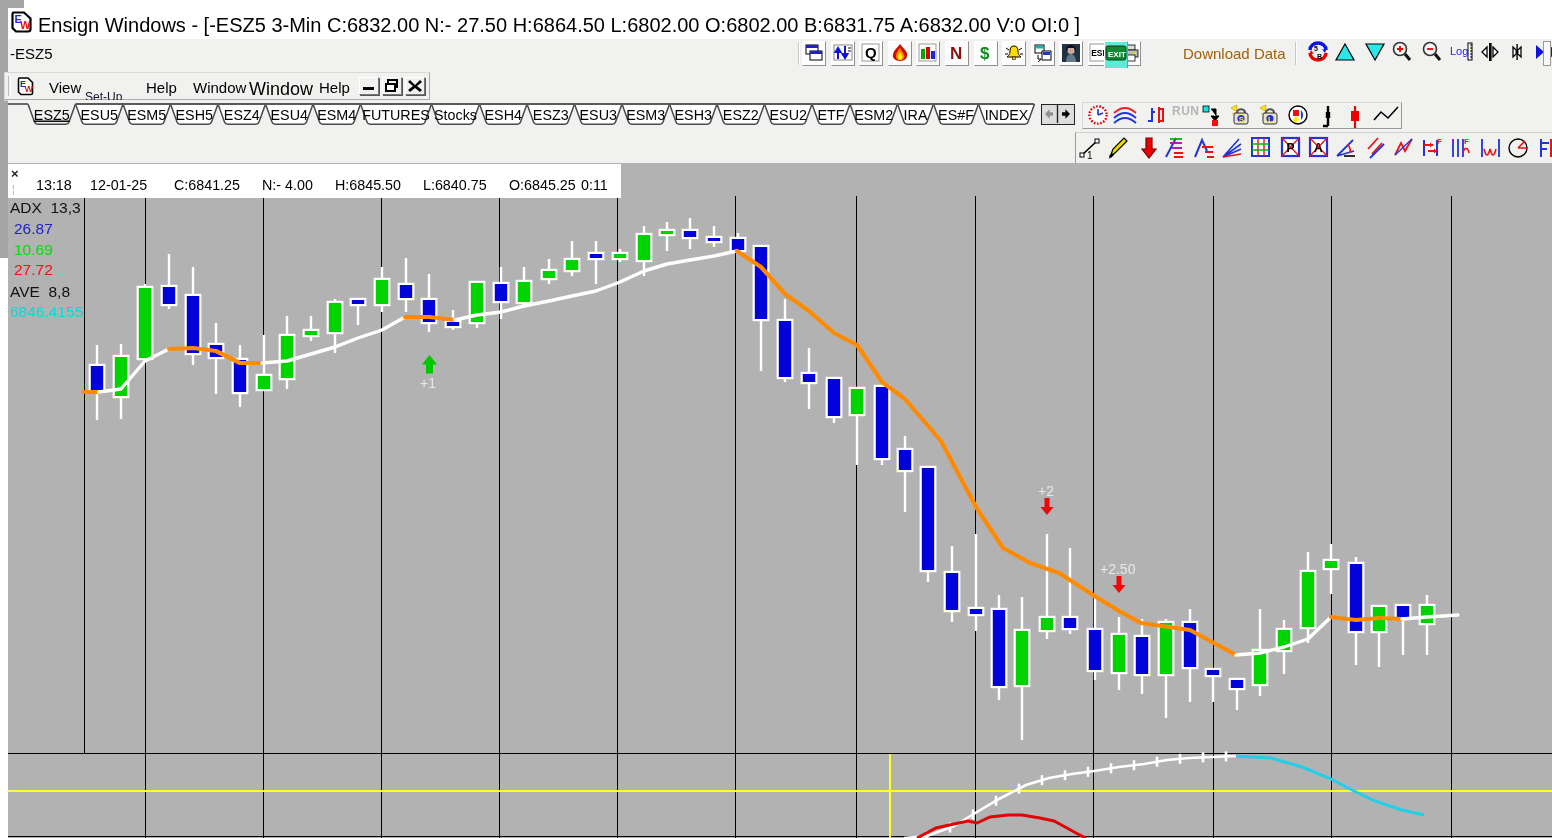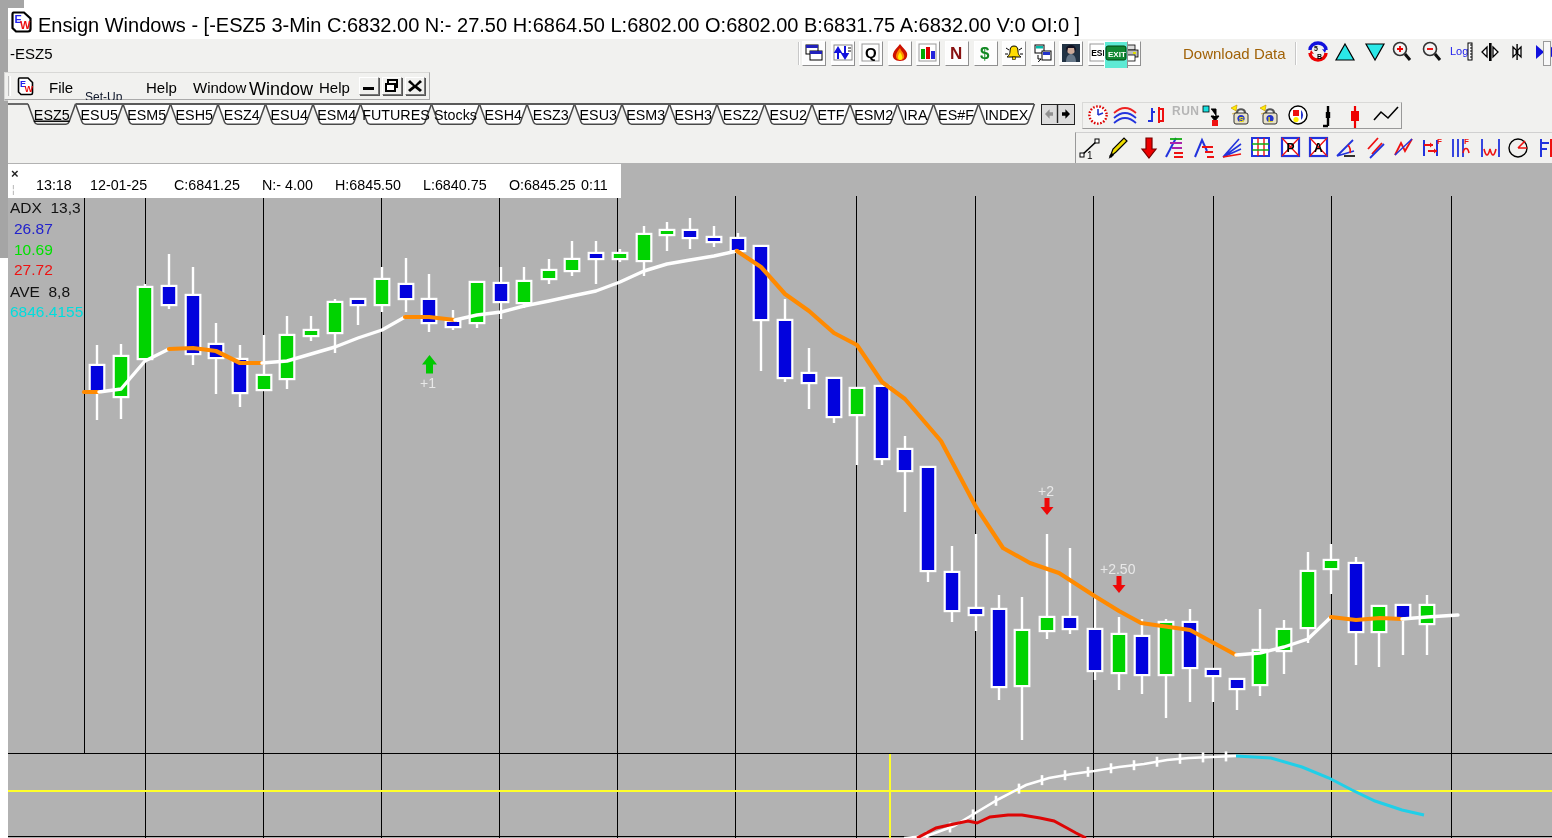--- a/index.html
+++ b/index.html
@@ -131,21 +131,21 @@
     <div style="position:absolute;left:1543px;top:41px;width:8px;height:25px;background:#f8f8f8;border:1px solid #999"></div>
 
   <div class="abs" style="left:8px;top:68px;width:1544px;height:32px;background:#f1f1ef"></div>
   <div style="position:absolute;left:4px;top:72px;width:426px;height:28px;background:#f1f1ef;border:1px solid #d8d8d6;border-bottom-color:#aaa;border-right-color:#aaa;box-shadow:0 1px 0 #cfcfcf"></div>
     <div style="position:absolute;left:8px;top:76px;width:3px;height:20px;border-left:1px solid #bbb;border-right:1px solid #fff"></div>
     <div style="position:absolute;left:17px;top:77px"><svg width="17" height="19" viewBox="0 0 17 19">
         <path d="M2.5 1 H11 L15.5 5.5 V16 Q15.5 17.5 14 17.5 H4 L1.5 15 V2.5 Q1.5 1 2.5 1 Z" fill="#fff" stroke="#000" stroke-width="1.6"></path>
         <text x="3" y="10" font-size="9" font-weight="bold" fill="#2222ee" font-family="Liberation Sans">E</text>
         <text x="7.5" y="15" font-size="9" font-weight="bold" fill="#ee1111" font-family="Liberation Sans">W</text>
       </svg></div>
-    <div style="position:absolute;left:49px;top:79px;font-size:15px;color:#000">File</div>
+    <div style="position:absolute;left:49px;top:79px;font-size:15px;color:#000">View</div>
     <div style="position:absolute;left:85px;top:90px;font-size:12px;color:#0f172a">Set-Up</div>
     <div style="position:absolute;left:146px;top:79px;font-size:15px;color:#000">Help</div>
     <div style="position:absolute;left:193px;top:79px;font-size:15px;color:#000">Window</div>
     <div style="position:absolute;left:249px;top:79px;font-size:18px;color:#000">Window</div>
     <div style="position:absolute;left:319px;top:79px;font-size:15px;color:#000">Help</div>
     <div style="position:absolute;left:359px;top:77px;width:20px;height:18px;background:#f0f0ee;border:1px solid;border-color:#fff #777 #777 #fff;box-shadow:1px 1px 0 #555;font-family:'Liberation Sans',sans-serif;">
       <div style="position:absolute;left:3px;top:9px;width:11px;height:3px;background:#000"></div>
     </div>
     <div style="position:absolute;left:382px;top:77px;width:20px;height:18px;background:#f0f0ee;border:1px solid;border-color:#fff #777 #777 #fff;box-shadow:1px 1px 0 #555;font-family:'Liberation Sans',sans-serif;"><svg width="18" height="16" viewBox="0 0 18 16">
         <rect x="5" y="2" width="9" height="7" fill="none" stroke="#000" stroke-width="2"></rect>

